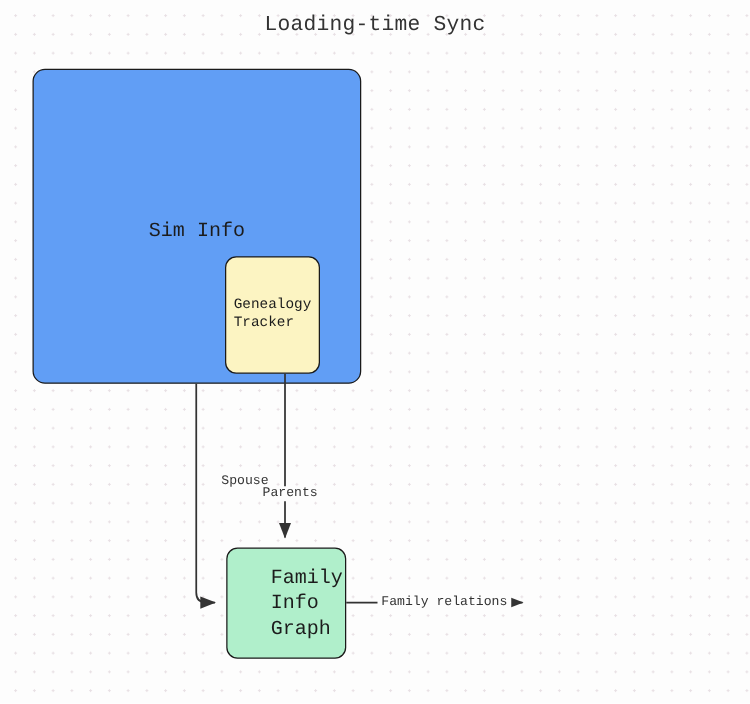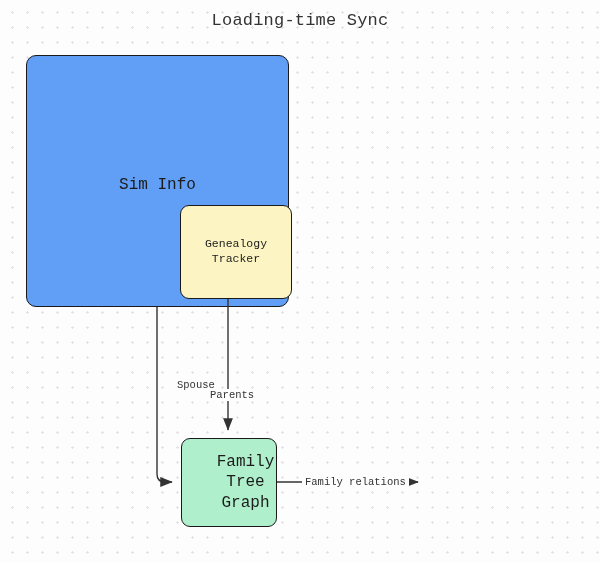--- a/index.html
+++ b/index.html
@@ -31,42 +31,42 @@
   }
 
   .node {
     position: absolute;
     box-sizing: border-box;
     border: 1.4px solid #1a1a1a;
     border-radius: 9px;
     display: flex;
     align-items: center;
     justify-content: center;
-    text-align: center;
+    text-align: left;
     color: #1c1c1c;
     line-height: 1.28;
   }
 
   #node-sim-info {
     left: 26px;
     top: 55px;
     width: 263px;
     height: 252px;
     background: #619ef5;
     border-radius: 10px;
     align-items: flex-start;
     justify-content: center;
     padding-top: 119px;
     font-size: 16px;
   }
 
   #node-genealogy-tracker {
     left: 180px;
     top: 205px;
-    width: 112px;
+    width: 76px;
     height: 94px;
     background: #fcf4c2;
     font-size: 11.5px;
     z-index: 4;
   }
 
   #node-family-tree-graph {
     left: 181px;
     top: 438px;
     width: 96px;
@@ -138,21 +138,21 @@
   <div class="node" id="node-genealogy-tracker">
     <span>
       <span>Genealogy</span><br>
       <span>Tracker</span>
     </span>
   </div>
 
   <div class="node" id="node-family-tree-graph">
     <span>
       <span>Family</span><br>
-      <span>Tree</span><br>
+      <span>Info</span><br>
       <span>Graph</span>
     </span>
   </div>
 
 
   <div class="edge-label" id="label-spouse">Spouse</div>
   <div class="edge-label" id="label-parents">Parents</div>
   <div class="edge-label" id="label-family-relations">Family relations</div>
 
 </div>

